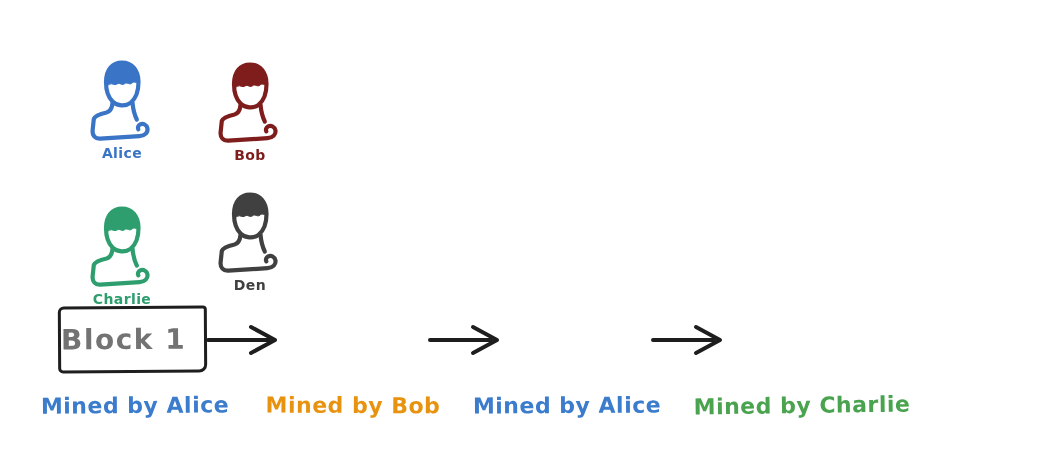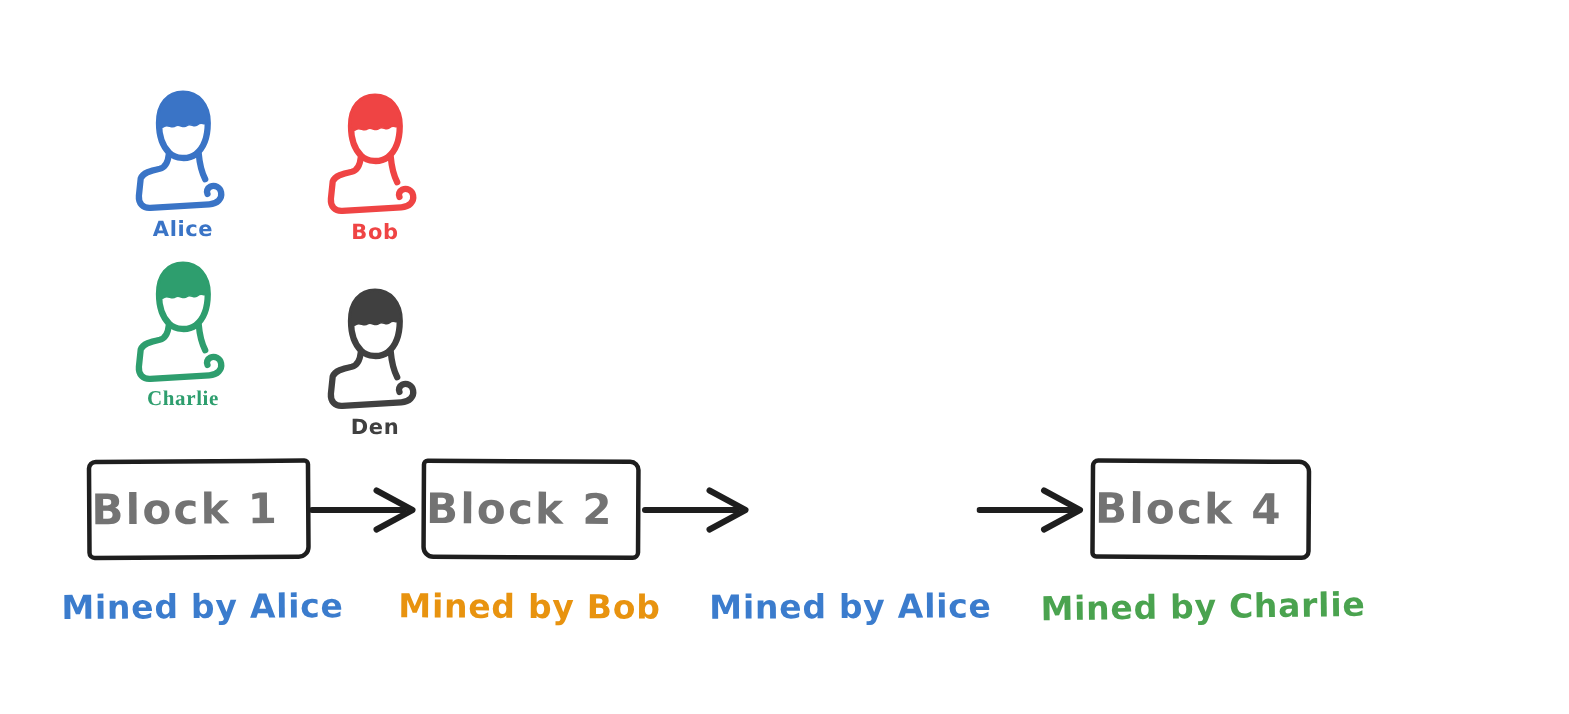--- a/index.html
+++ b/index.html
@@ -20,21 +20,21 @@
   }
   .person svg { display: block; margin: 0 auto; }
   .person-label {
     font-size: 14px;
     font-weight: bold;
     margin-top: 1px;
     letter-spacing: 0.4px;
   }
   .person-alice   { left: 46px;  top: 42px;  }
   .person-bob     { left: 174px; top: 44px;  }
-  .person-charlie { left: 46px;  top: 156px; font-family: Liberation Serif, serif; }
+  .person-charlie { left: 46px;  top: 188px; }
   .person-den     { left: 174px; top: 174px; }
 
   
   .block {
     position: absolute;
     top: 306px;
     height: 61px;
     border: 3.5px solid #1e1e1e;
     background: #ffffff;
     display: flex;
@@ -77,21 +77,21 @@
   <figure class="person person-alice" style="color: rgb(58, 116, 198);">
     <svg width="66" height="86" viewBox="0 0 66 86" aria-hidden="true">
       <path d="M17 24 C17 11.5 23.5 4.5 33 4.5 C42.5 4.5 49.5 12 49.5 24 C49.5 33 47 40.5 41.5 44.8 C36.5 48.6 28 48 23.8 43.8 C18.8 39 17 32 17 24 Z" fill="none" stroke="currentColor" stroke-width="4.2" stroke-linejoin="round"></path>
       <path d="M16.5 23.5 C16.5 10.5 23.5 4 33 4 C42.5 4 50 11.5 50 23 C47.5 26.5 45.5 22.5 43 25 C40.5 27.5 38 23.5 35.5 25.8 C33 28 30.5 24 28 26 C25.5 28 23 24.5 20.5 26.3 C18.7 27.6 16.9 26 16.5 23.5 Z" fill="currentColor" stroke="currentColor" stroke-width="1"></path>
       <path d="M23.5 45 C23 50 21.5 53.5 17.5 54.5 C11.5 55.8 6.2 57.2 4.8 61 L3.6 72.5 C3.2 77.5 6.3 81 11.3 80.6 L50.5 78.2 C56 77.8 59.2 74.4 58.4 70.2 C57.8 66.8 54.2 65 51.2 66.4 C49 67.5 48.5 69.6 49.3 71.3" fill="none" stroke="currentColor" stroke-width="4.2" stroke-linecap="round" stroke-linejoin="round"></path>
       <path d="M43.5 44.5 C44 50.5 45.3 56.5 47.8 61.5" fill="none" stroke="currentColor" stroke-width="4.2" stroke-linecap="round"></path>
     </svg>
     <figcaption class="person-label">Alice</figcaption>
   </figure>
 
-  <figure class="person person-bob" style="color: #ef4444;">
+  <figure class="person person-bob" style="color: #7f1d1d;">
     <svg width="66" height="86" viewBox="0 0 66 86" aria-hidden="true">
       <path d="M17 24 C17 11.5 23.5 4.5 33 4.5 C42.5 4.5 49.5 12 49.5 24 C49.5 33 47 40.5 41.5 44.8 C36.5 48.6 28 48 23.8 43.8 C18.8 39 17 32 17 24 Z" fill="none" stroke="currentColor" stroke-width="4.2" stroke-linejoin="round"></path>
       <path d="M16.5 23.5 C16.5 10.5 23.5 4 33 4 C42.5 4 50 11.5 50 23 C47.5 26.5 45.5 22.5 43 25 C40.5 27.5 38 23.5 35.5 25.8 C33 28 30.5 24 28 26 C25.5 28 23 24.5 20.5 26.3 C18.7 27.6 16.9 26 16.5 23.5 Z" fill="currentColor" stroke="currentColor" stroke-width="1"></path>
       <path d="M23.5 45 C23 50 21.5 53.5 17.5 54.5 C11.5 55.8 6.2 57.2 4.8 61 L3.6 72.5 C3.2 77.5 6.3 81 11.3 80.6 L50.5 78.2 C56 77.8 59.2 74.4 58.4 70.2 C57.8 66.8 54.2 65 51.2 66.4 C49 67.5 48.5 69.6 49.3 71.3" fill="none" stroke="currentColor" stroke-width="4.2" stroke-linecap="round" stroke-linejoin="round"></path>
       <path d="M43.5 44.5 C44 50.5 45.3 56.5 47.8 61.5" fill="none" stroke="currentColor" stroke-width="4.2" stroke-linecap="round"></path>
     </svg>
     <figcaption class="person-label">Bob</figcaption>
   </figure>
 
   <figure class="person person-charlie" style="color: rgb(46, 158, 110);">
@@ -110,26 +110,20 @@
       <path d="M16.5 23.5 C16.5 10.5 23.5 4 33 4 C42.5 4 50 11.5 50 23 C47.5 26.5 45.5 22.5 43 25 C40.5 27.5 38 23.5 35.5 25.8 C33 28 30.5 24 28 26 C25.5 28 23 24.5 20.5 26.3 C18.7 27.6 16.9 26 16.5 23.5 Z" fill="currentColor" stroke="currentColor" stroke-width="1"></path>
       <path d="M23.5 45 C23 50 21.5 53.5 17.5 54.5 C11.5 55.8 6.2 57.2 4.8 61 L3.6 72.5 C3.2 77.5 6.3 81 11.3 80.6 L50.5 78.2 C56 77.8 59.2 74.4 58.4 70.2 C57.8 66.8 54.2 65 51.2 66.4 C49 67.5 48.5 69.6 49.3 71.3" fill="none" stroke="currentColor" stroke-width="4.2" stroke-linecap="round" stroke-linejoin="round"></path>
       <path d="M43.5 44.5 C44 50.5 45.3 56.5 47.8 61.5" fill="none" stroke="currentColor" stroke-width="4.2" stroke-linecap="round"></path>
     </svg>
     <figcaption class="person-label">Den</figcaption>
   </figure>
 
   <div class="block block-1">
     <span>Block 1</span>
   </div>
-  <div class="block block-2">
-    <span>Block 2</span>
-  </div>
-  <div class="block block-4">
-    <span>Block 4</span>
-  </div>
 
   <svg class="arrow arrow-1" width="76" height="40" viewBox="0 0 76 40" aria-hidden="true">
     <path d="M2 20 L63 20" stroke="#1e1e1e" stroke-width="4" stroke-linecap="round" fill="none"></path>
     <path d="M45 7 L69 20 L45 33" stroke="#1e1e1e" stroke-width="4" stroke-linecap="round" stroke-linejoin="round" fill="none"></path>
   </svg>
   <svg class="arrow arrow-2" width="76" height="40" viewBox="0 0 76 40" aria-hidden="true">
     <path d="M2 20 L63 20" stroke="#1e1e1e" stroke-width="4" stroke-linecap="round" fill="none"></path>
     <path d="M45 7 L69 20 L45 33" stroke="#1e1e1e" stroke-width="4" stroke-linecap="round" stroke-linejoin="round" fill="none"></path>
   </svg>
   <svg class="arrow arrow-3" width="76" height="40" viewBox="0 0 76 40" aria-hidden="true">

